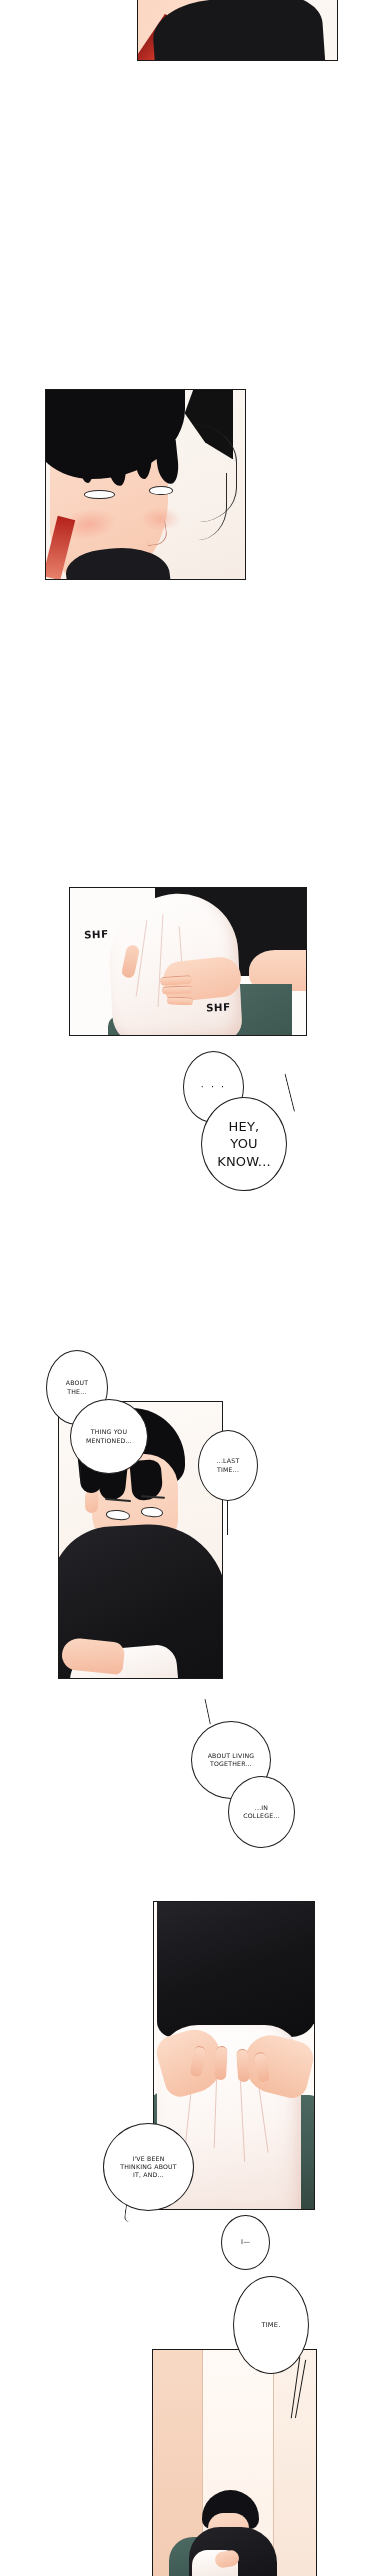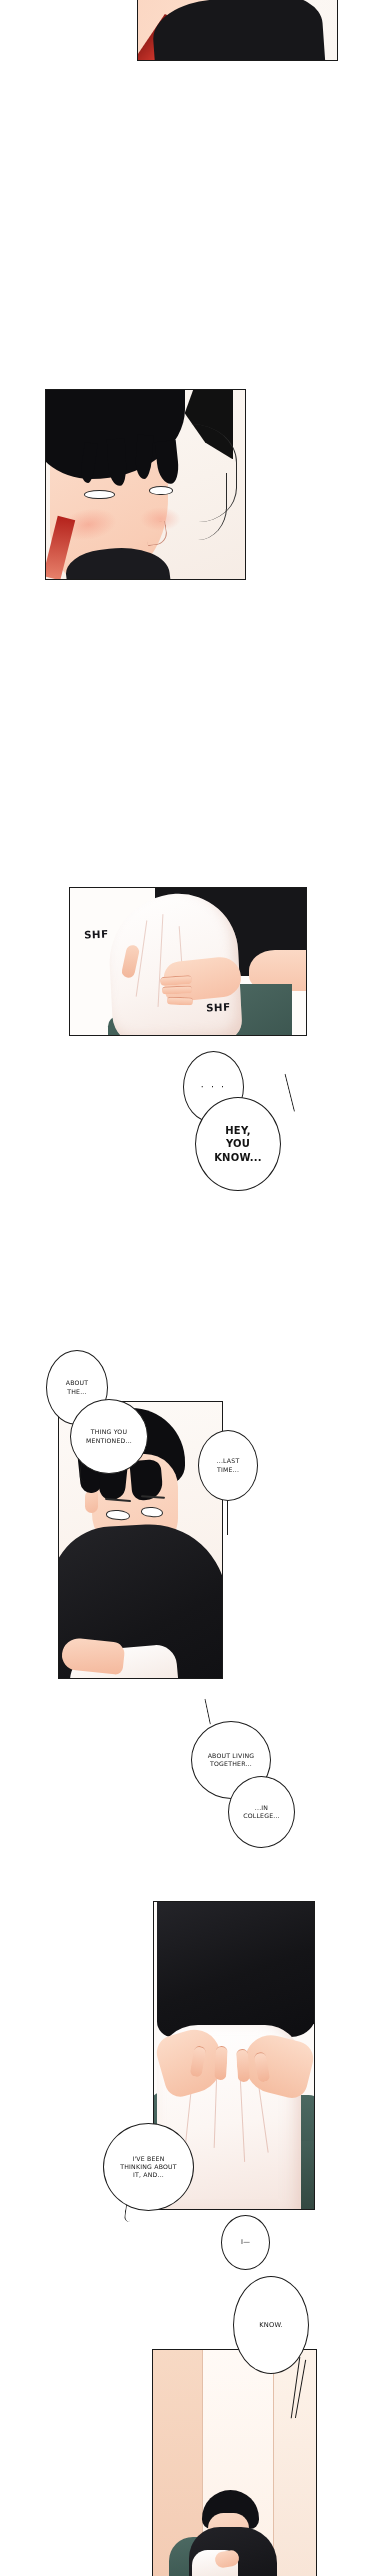--- a/index.html
+++ b/index.html
@@ -455,21 +455,21 @@
 
   .tail {
     position: absolute;
     background: transparent;
     border-left: 1.5px solid #1c1c1c;
     z-index: 11;
   }
 
   
   #b-dots   { left: 183px; top: 1051px; width: 61px; height: 72px; font-size: 9.3px; letter-spacing: 2.1px;}
-  #b-hey    { left: 195px; top: 1097px; width: 86px; height: 94px; font-size: 10px; font-weight: bold; }
+  #b-hey    { left: 201px; top: 1097px; width: 86px; height: 94px; font-size: 13px; }
   #t-hey    { left: 289px; top: 1072px; width: 11.3px; height: 39px;
               border-top-right-radius: 15.5px; transform: rotate(-14deg); }
 
   #b-about-the    { left: 46px; top: 1350px;  width: 62px; height: 75px; font-size: 6.2px; }
   #b-thing-you    { left: 70px; top: 1399px; width: 78px; height: 75px; font-size: 6.2px; }
   #t-thing        { left: 80px; top: 1458px; width: 7.2px; height: 24px;
                     border-bottom-left-radius: 10.3px; transform: rotate(6deg); }
   #b-last-time    { left: 198px; top: 1430px; width: 60px; height: 71px; font-size: 6.2px; }
   #t-last         { left: 227px; top: 1494px; width: 3.1px; height: 41px; }
 
@@ -595,21 +595,21 @@
     <div class="fgr g3"></div>
     <div class="fgr g4"></div>
   </div>
 
   <div class="tail" id="t-ive"></div>
   <div class="bubble round" id="b-ive-been">I'VE BEEN<br>THINKING ABOUT<br>IT, AND...</div>
 
   <div class="bubble round" id="b-i">I—</div>
   <div class="tail" id="t-hyung"></div>
   <div class="tail" id="t-hyung2"></div>
-  <div class="bubble round" id="b-hyung">KNOW.</div>
+  <div class="bubble round" id="b-hyung">TIME.</div>
 
   <div class="panel" id="panel-6">
     <div class="wall-left"></div>
     <div class="wall-right"></div>
     <div class="door"></div>
     <div class="green-figure"></div>
     <div class="hair"></div>
     <div class="face"></div>
     <div class="shirt"></div>
     <div class="towel-small"></div>

